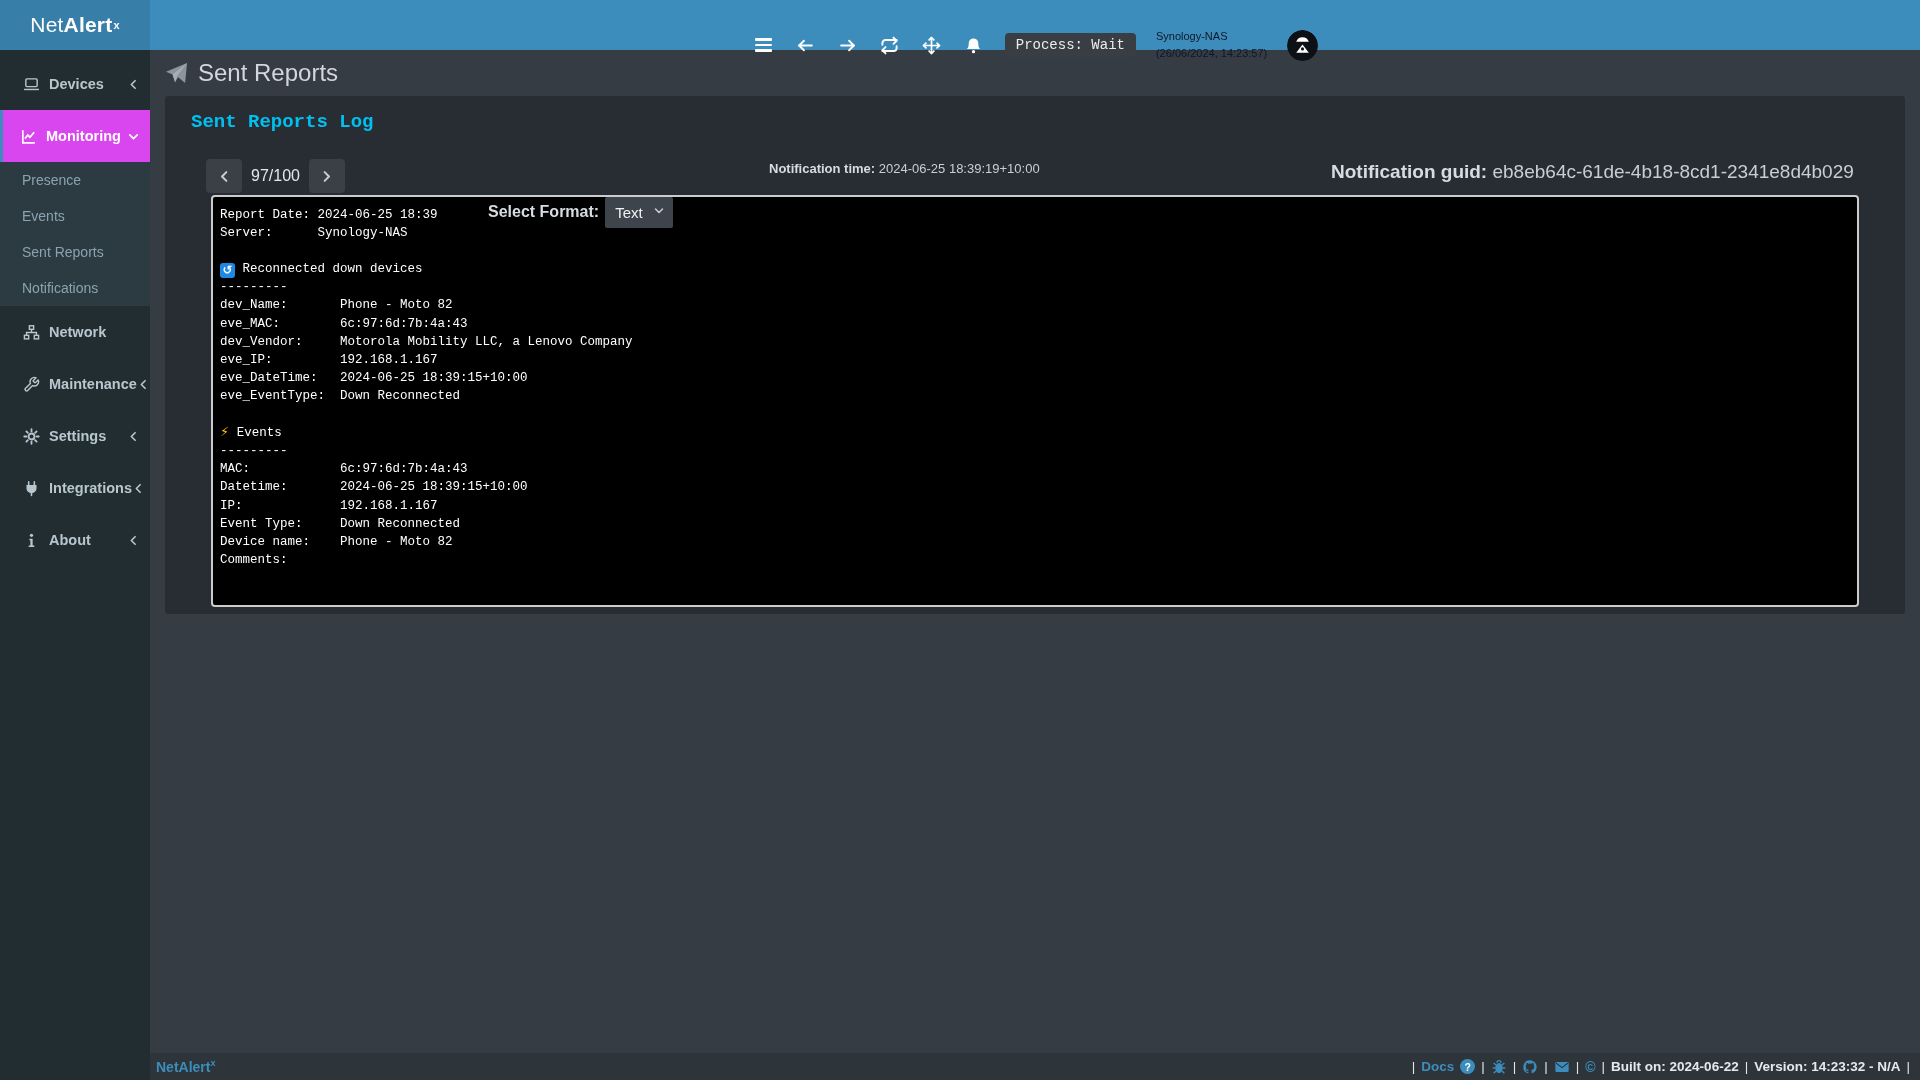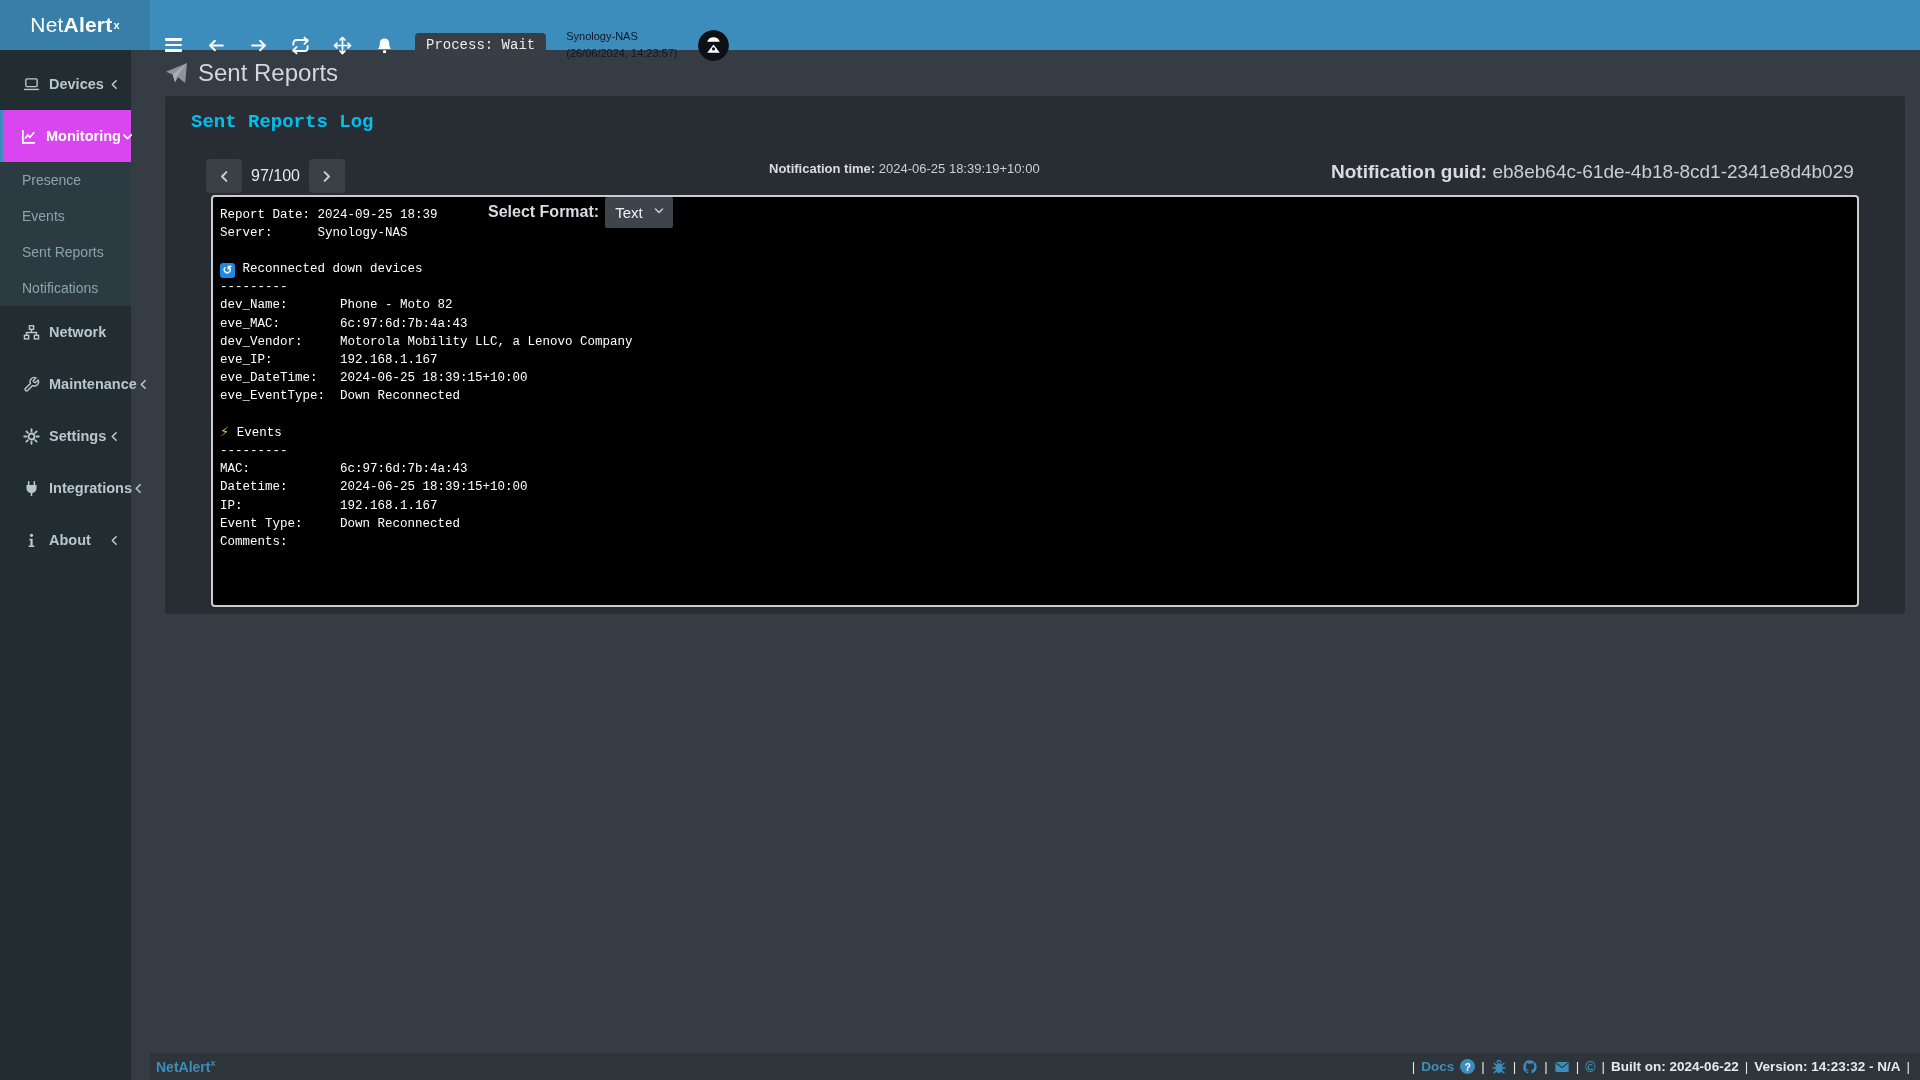--- a/index.html
+++ b/index.html
@@ -5,32 +5,32 @@
   * { margin:0; padding:0; box-sizing:border-box; }
   html,body { width:1920px; height:1080px; overflow:hidden; }
   body { font-family:"Liberation Sans", sans-serif; background:#363c43; }
 
   
   .navbar { position:fixed; top:0; left:0; width:1920px; height:50px; background:#3c8dbc; display:flex; z-index:30; }
   .logo { width:150px; height:50px; background:#377fa8; color:#fff; display:flex; align-items:center; justify-content:center; font-size:21px; letter-spacing:.2px; }
   .logo .lt { font-weight:300; }
   .logo .lb { font-weight:700; }
   .logo sup { font-size:11px; font-weight:700; margin-left:1px; }
-  .nav-main { flex:1; display:flex; align-items:center; justify-content:flex-start;margin-top:40px; }
+  .nav-main { flex:1; display:flex; align-items:center; justify-content:center;margin-top:40px; }
   .hamburger { margin-left:15px; width:40px; height:50px; display:flex; flex-direction:column; justify-content:center; gap:3px; cursor:pointer; }
   .hamburger i { display:block; width:17px; height:2.6px; background:#fff; border-radius:1px; }
   .nav-right { display:flex; align-items:center; gap:20px; padding-right:12px; }
   .nav-icon { width:22px; height:22px; display:inline-flex; align-items:center; justify-content:center; cursor:pointer; }
   .nav-icon svg { width:19px; height:19px; }
   .proc-badge { font-family:"Liberation Mono","DejaVu Sans Mono",monospace; font-size:14px; color:#ececec; background:#383e44; border-radius:4px; padding:4px 11px; }
   .server-block { color:#0f172a; font-size:11px; font-weight:400; line-height:17px; text-align:left; }
   .avatar { width:31px; height:31px; border-radius:50%; overflow:hidden; flex:none; cursor:pointer; }
 
   
-  .sidebar { position:fixed; top:50px; left:0; bottom:0; width:131px; background:#222d32; z-index:20; padding-top:8px; }
+  .sidebar { position:fixed; top:50px; left:0; bottom:0; width:150px; background:#222d32; z-index:20; padding-top:8px; }
   .side-item { display:flex; align-items:center; height:52px; padding:0 10px 0 20px; color:#b8c7ce; font-size:14.5px; font-weight:700; cursor:pointer; border-left:3px solid transparent; }
   .side-item .s-ic { width:17px; height:17px; margin-right:9px; flex:none; display:inline-flex; }
   .side-item .s-ic svg { width:17px; height:17px; }
   .side-item .s-lbl { flex:1; }
   .side-item .s-ch { width:13px; height:13px; flex:none; }
   .side-item .s-ch svg { width:13px; height:13px; }
   .side-item.active { background:#d946ef; color:#fff; border-left-color:#3c8dbc; padding-left:17px; }
   .submenu { background:#2c3b41; }
   .sub-item { display:flex; align-items:center; height:36px; padding-left:22px; color:#8aa4af; font-size:14px; cursor:pointer; }
 
@@ -309,38 +309,39 @@
         <span>2024-06-25 18:39:19+10:00</span>
       </div>
 
       <div class="grp grp-guid">
         <b>Notification guid:</b>
         <span>eb8eb64c-61de-4b18-8cd1-2341e8d4b029</span>
       </div>
     </div>
 
     <div class="report-area">
-        <div class="rl">Report Date: 2024-09-25 18:39</div>
+        <div class="rl">Report Date: 2024-06-25 18:39</div>
         <div class="rl">Server:      Synology-NAS</div>
         <div class="rl">&nbsp;</div>
         <div class="rl"><span class="ricon reconnect">↺</span> Reconnected down devices</div>
         <div class="rl">---------</div>
         <div class="rl">dev_Name:       Phone - Moto 82</div>
         <div class="rl">eve_MAC:        6c:97:6d:7b:4a:43</div>
         <div class="rl">dev_Vendor:     Motorola Mobility LLC, a Lenovo Company</div>
         <div class="rl">eve_IP:         192.168.1.167</div>
         <div class="rl">eve_DateTime:   2024-06-25 18:39:15+10:00</div>
         <div class="rl">eve_EventType:  Down Reconnected</div>
         <div class="rl">&nbsp;</div>
         <div class="rl"><span class="ricon bolt">⚡</span> Events</div>
         <div class="rl">---------</div>
         <div class="rl">MAC:            6c:97:6d:7b:4a:43</div>
         <div class="rl">Datetime:       2024-06-25 18:39:15+10:00</div>
         <div class="rl">IP:             192.168.1.167</div>
         <div class="rl">Event Type:     Down Reconnected</div>
+        <div class="rl">Device name:    Phone - Moto 82</div>
         <div class="rl">Comments:</div>
       </div>
   </section>
 </main>
 
 <footer class="footer">
   <a class="f-brand"><span>Net</span><b>Alert</b><sup>x</sup></a>
   <div class="f-right">
     <span class="f-sep">|</span>
     <span class="f-link">Docs</span>

